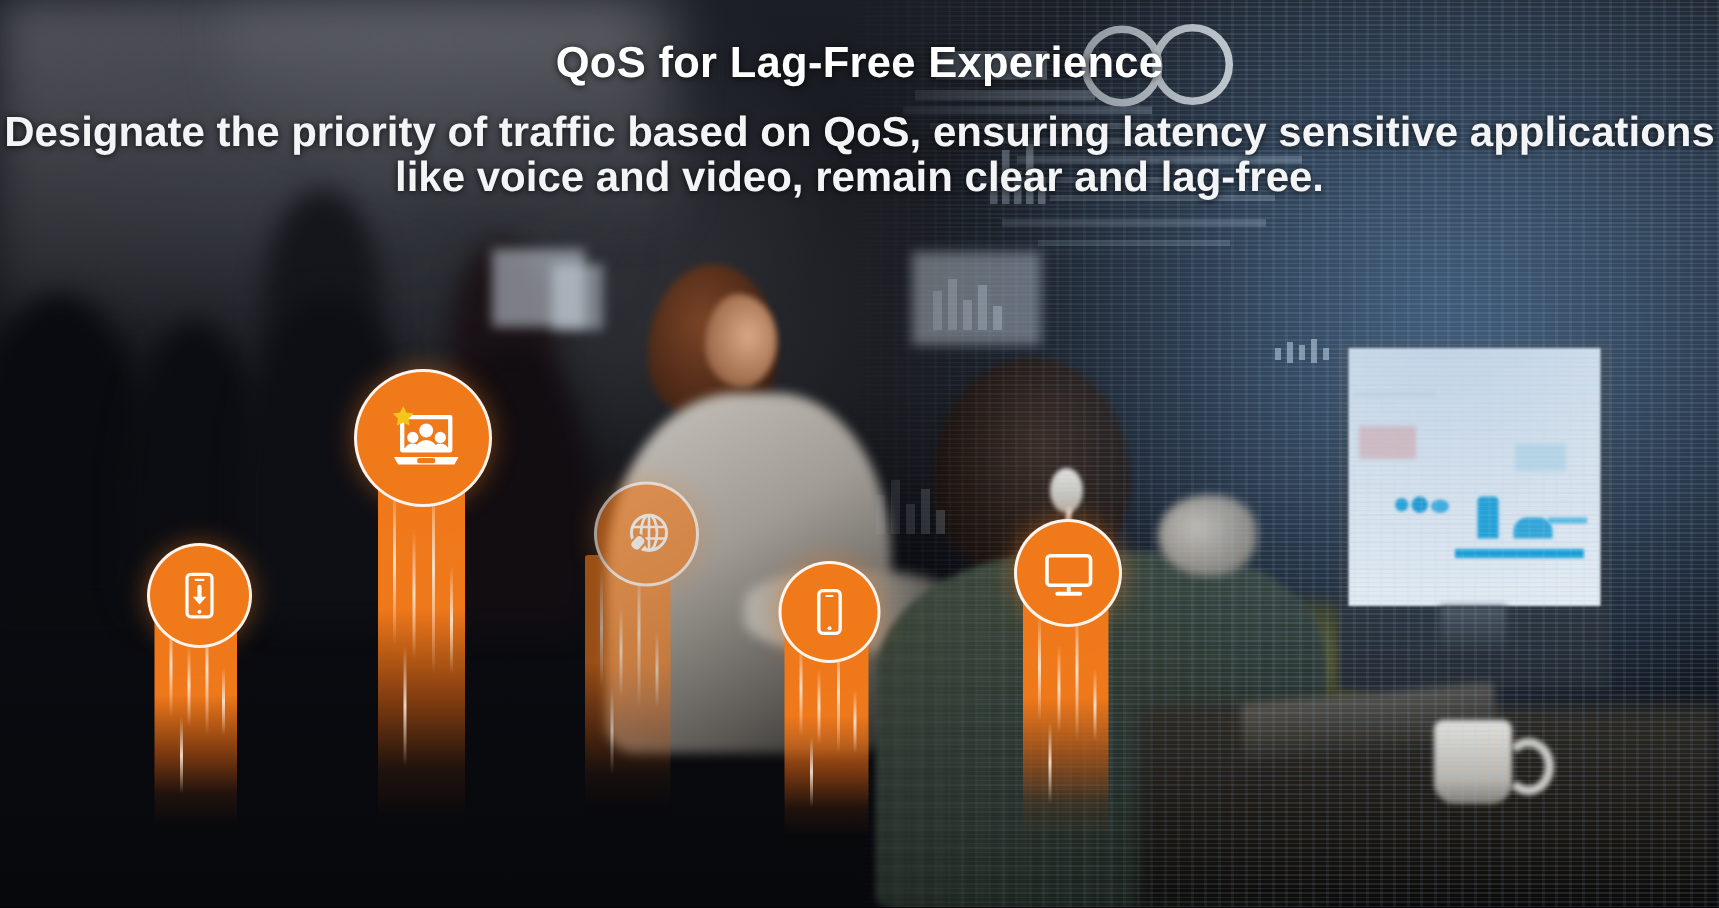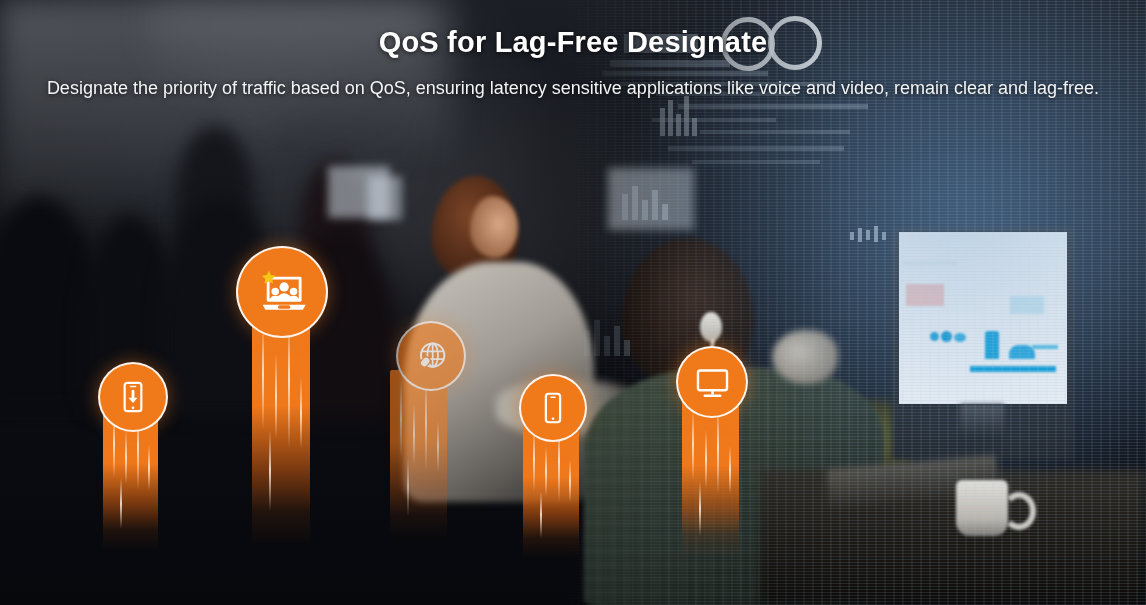--- a/index.html
+++ b/index.html
@@ -200,21 +200,21 @@
   }
 
   
   .headline{
     position:absolute;left:0;right:0;top:26px;text-align:center;
     font-size:29px;font-weight:bold;color:#ffffff;letter-spacing:.2px;
     text-shadow:0 1px 5px rgba(0,0,0,.75);
   }
   .subline{
     position:absolute;left:0;right:0;top:73px;text-align:center;
-    font-size:18px;font-weight:400;color:#f2f4f6;line-height:30px;
+    font-size:28px;font-weight:700;color:#f2f4f6;line-height:30px;
     text-shadow:0 1px 5px rgba(0,0,0,.8);
   }
 
   
   .bar{
     position:absolute;border-radius:2px;overflow:hidden;
     background:linear-gradient(180deg,#f07a1b 0%,#ef781b 42%,rgba(196,88,16,.62) 68%,rgba(120,52,10,.22) 86%,rgba(60,26,6,0) 100%);
   }
   .bar .streak{
     position:absolute;width:2px;
@@ -319,21 +319,21 @@
     <div class="dcol" style="left:54px;top:326px;width:6px;height:30px;"></div>
     <div class="dcol" style="left:64px;top:340px;width:6px;height:16px;"></div>
 
     <div class="dstrip" style="left:290px;top:232px;width:4px;height:8px;opacity:.85;"></div>
     <div class="dstrip" style="left:298px;top:228px;width:4px;height:14px;opacity:.85;"></div>
     <div class="dstrip" style="left:306px;top:230px;width:4px;height:10px;opacity:.85;"></div>
     <div class="dstrip" style="left:314px;top:226px;width:4px;height:16px;opacity:.85;"></div>
     <div class="dstrip" style="left:322px;top:232px;width:4px;height:8px;opacity:.85;"></div>
   </div>
 
-  <div class="headline">QoS for Lag-Free Designate</div>
+  <div class="headline">QoS for Lag-Free Experience</div>
   <div class="subline">Designate the priority of traffic based on QoS, ensuring latency sensitive applications like voice and video, remain clear and lag-free.</div>
 
   <div id="bars-root">
       <div style="position: absolute; inset: 0px; opacity: 1;">
         <div class="bar" style="left: 103px; top: 400px; width: 55px; height: 150px;">
           <div class="streak" style="left: 9.9px; top: 9px; height: 69px;"></div>
           <div class="streak" style="left: 22px; top: 30px; height: 54px;"></div>
           <div class="streak" style="left: 34.1px; top: 3px; height: 87px;"></div>
           <div class="streak" style="left: 45.1px; top: 45px; height: 45px;"></div>
           <div class="streak" style="left: 16.5px; top: 78px; height: 51px;"></div>

